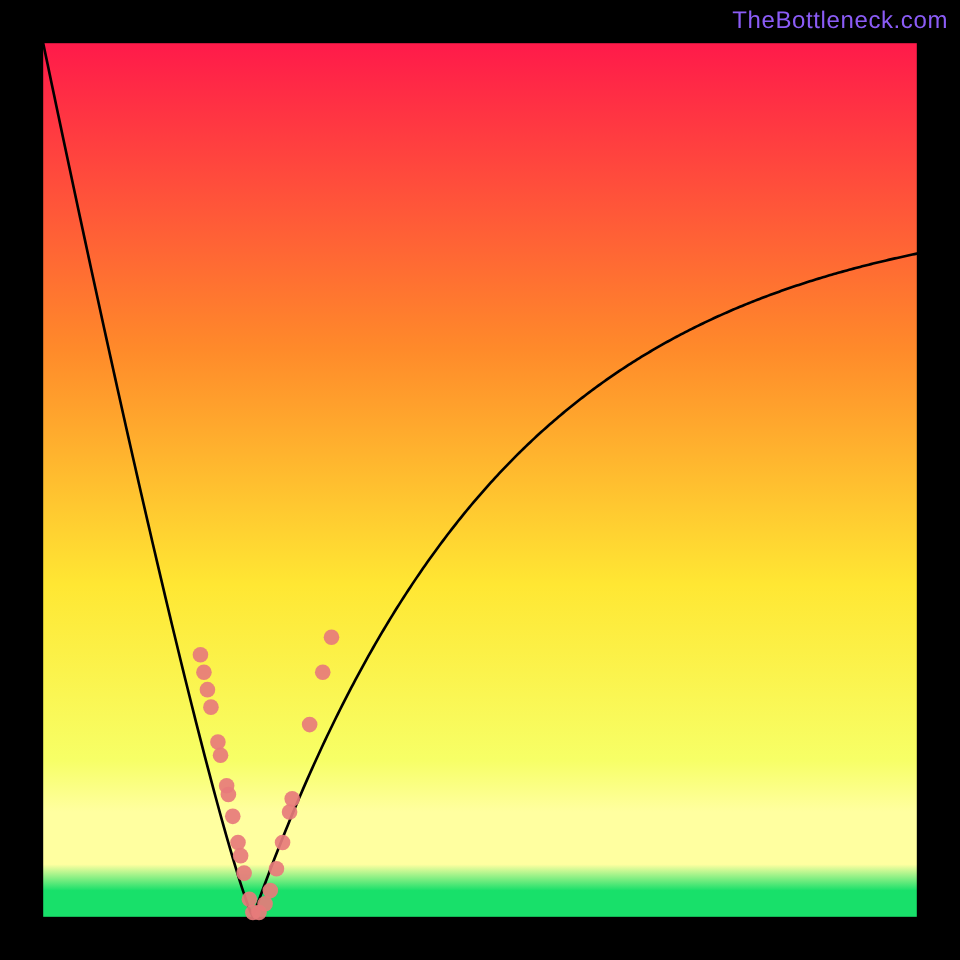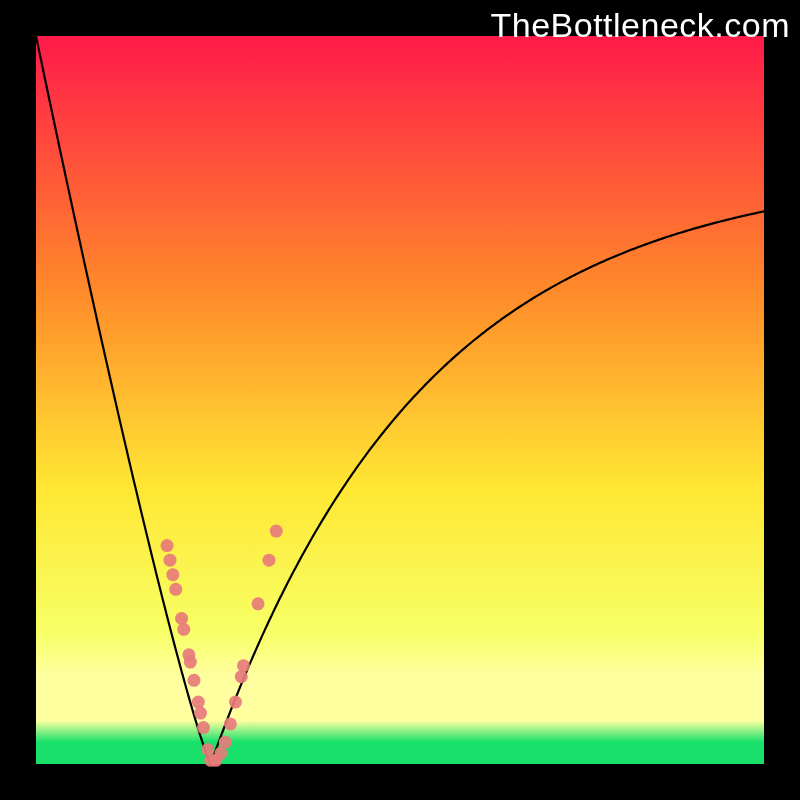--- a/index.html
+++ b/index.html
@@ -16,22 +16,22 @@
     left: 0;
     top: 0;
     width: 800px;
     height: 800px;
     background: #000;
   }
   .watermark {
     position: absolute;
     top: 6px;
     right: 10px;
-    color: #ffffff;
-    font-size: 34px;
+    color: #8b5cf6;
+    font-size: 20px;
     font-weight: 400;
     letter-spacing: 0.5px;
     user-select: none;
   }
   svg {
     position: absolute;
     left: 0;
     top: 0;
   }
 </style>

